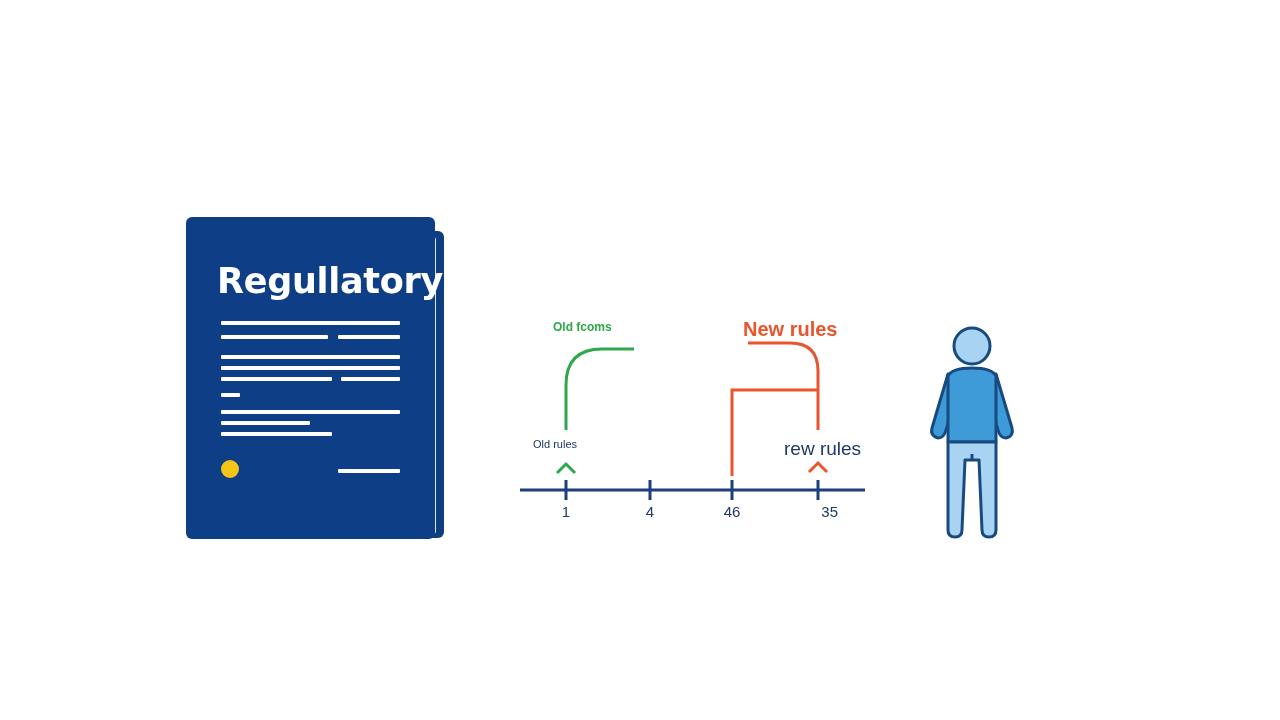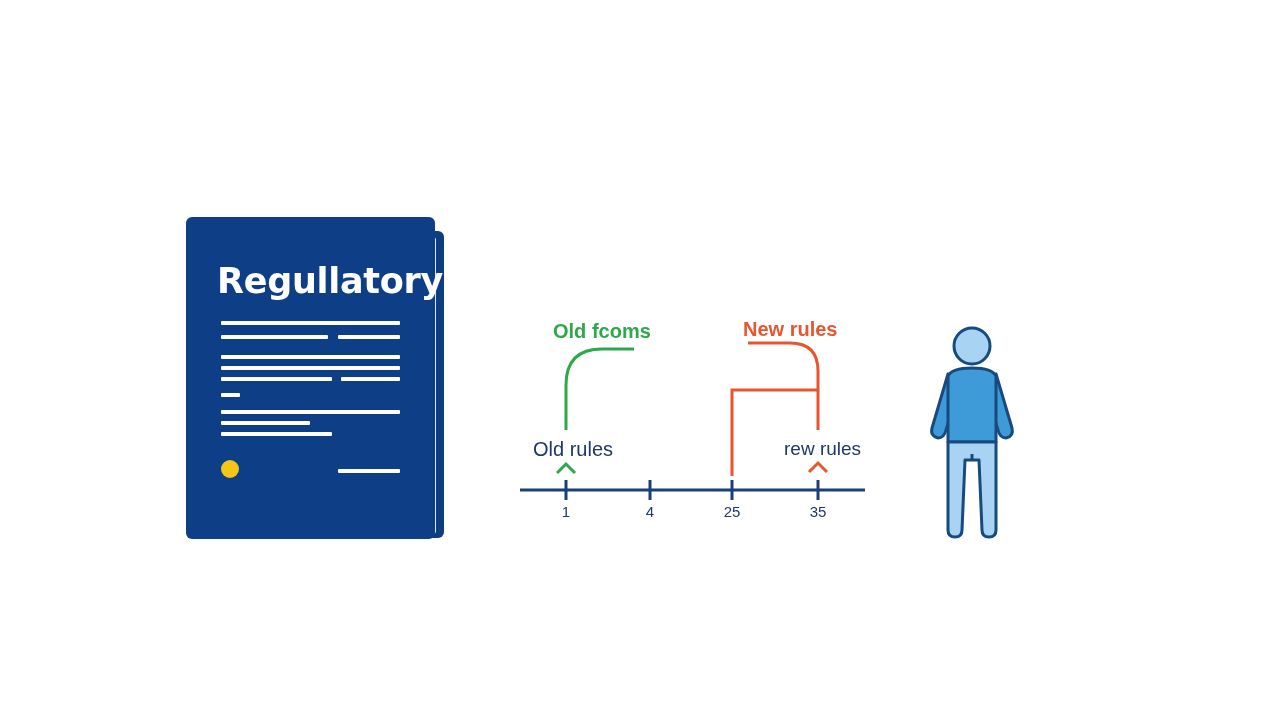--- a/index.html
+++ b/index.html
@@ -87,34 +87,34 @@
     }
     .label {
       position: absolute;
       white-space: nowrap;
     }
     .label-old-forms {
       left: 553px;
       top: 320px;
       color: #2ea84a;
       font-weight: bold;
-      font-size: 20px;
+      font-size: 12px;
     }
     .label-new-rules {
       left: 743px;
       top: 318px;
       color: #e8552f;
       font-weight: bold;
       font-size: 20px;
     }
     .label-old-rules {
       left: 533px;
       top: 438px;
       color: #1f3866;
-      font-size: 20px;
+      font-size: 11px;
     }
     .label-rew-rules {
       left: 784px;
       top: 438px;
       color: #1f3866;
       font-size: 19px;
     }
     .tick-label {
       position: absolute;
       top: 503px;
@@ -179,22 +179,22 @@
     <path d="M809 472 L818 463 L827 472" fill="none" stroke="#e8552f" stroke-width="3"></path>
   </svg>
 
   <div class="label label-old-forms">Old fcoms</div>
   <div class="label label-new-rules">New rules</div>
   <div class="label label-old-rules">Old rules</div>
   <div class="label label-rew-rules">rew rules</div>
 
   <div class="tick-label" style="left:546px;">1</div>
   <div class="tick-label" style="left:630px;">4</div>
-  <div class="tick-label" style="left:712px;">25</div>
-  <div class="tick-label" style="left:798px;">35</div>
+  <div class="tick-label" style="left:712px;">46</div>
+  <div class="tick-label" style="left:798px;text-align:right;">35</div>
 
   <svg class="person" width="100" height="220" viewBox="0 0 100 220">
 
     <circle cx="46" cy="20" r="18" fill="#a9d3f2" stroke="#174a7e" stroke-width="3"></circle>
 
     <path d="M22 48 L6 102 Q4 110 12 112 Q18 112 20 104 L30 72 Z" fill="#3f9bd7" stroke="#174a7e" stroke-width="3" stroke-linejoin="round"></path>
     <path d="M70 48 L86 102 Q88 110 80 112 Q74 112 72 104 L62 72 Z" fill="#3f9bd7" stroke="#174a7e" stroke-width="3" stroke-linejoin="round"></path>
 
     <path d="M22 50 Q26 42 46 42 Q66 42 70 50 L70 116 L22 116 Z" fill="#3f9bd7" stroke="#174a7e" stroke-width="3" stroke-linejoin="round"></path>
 

